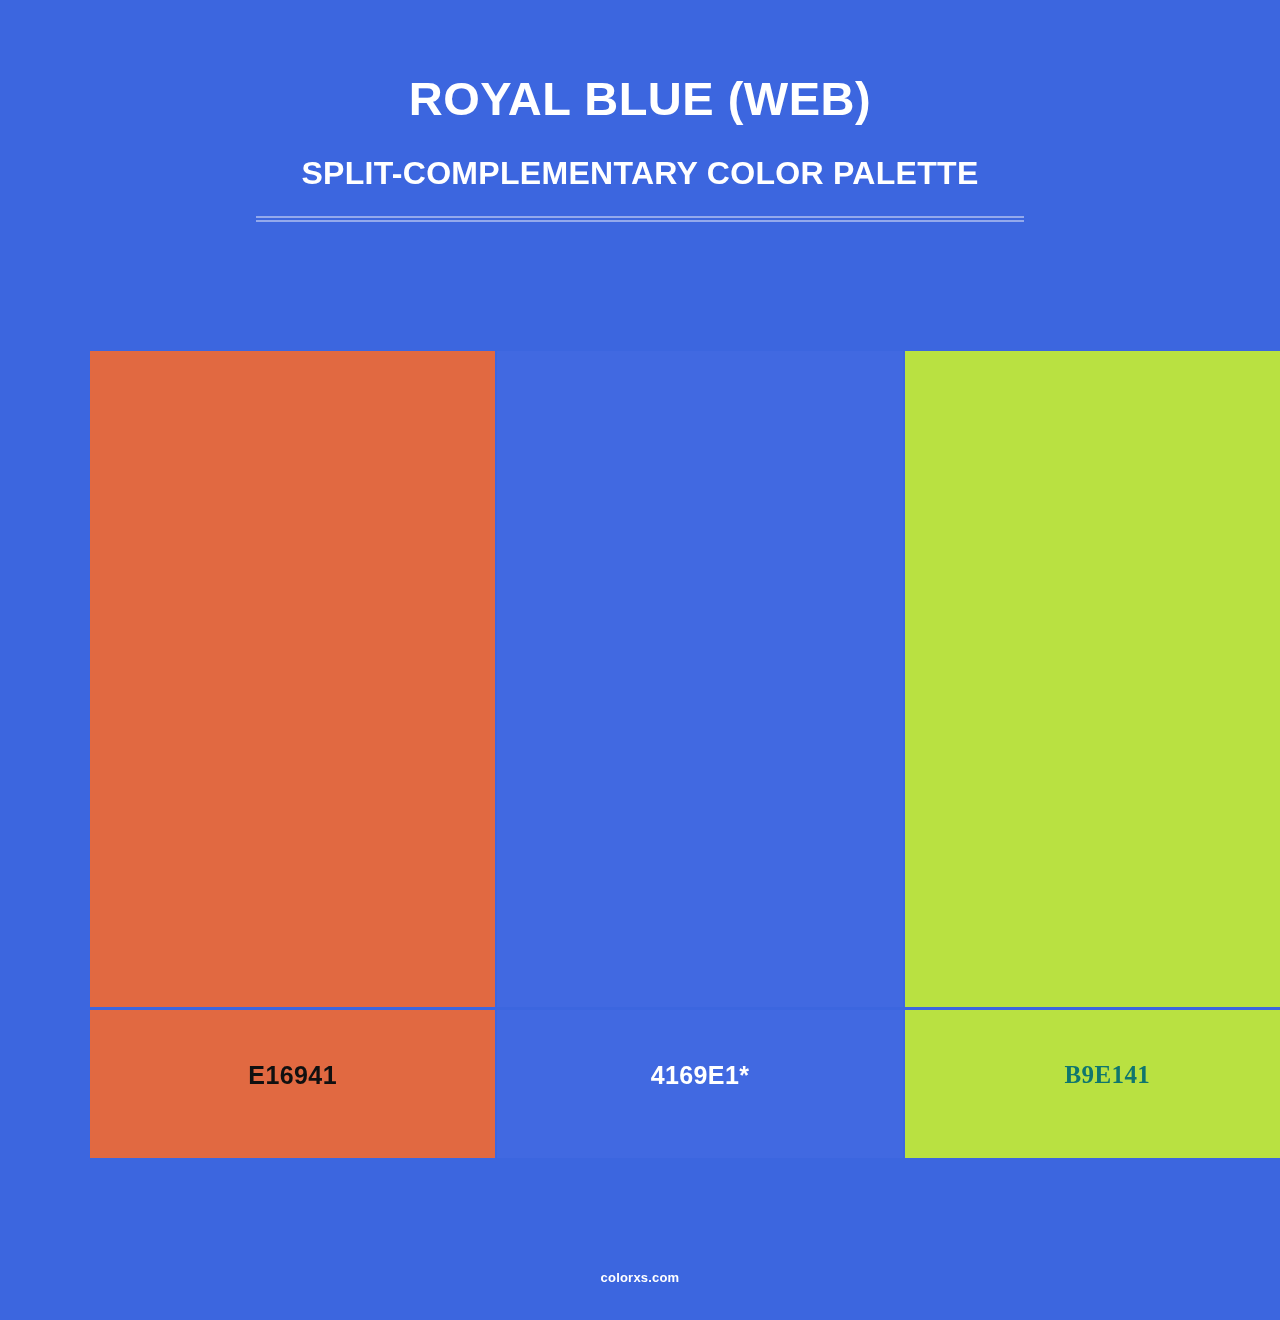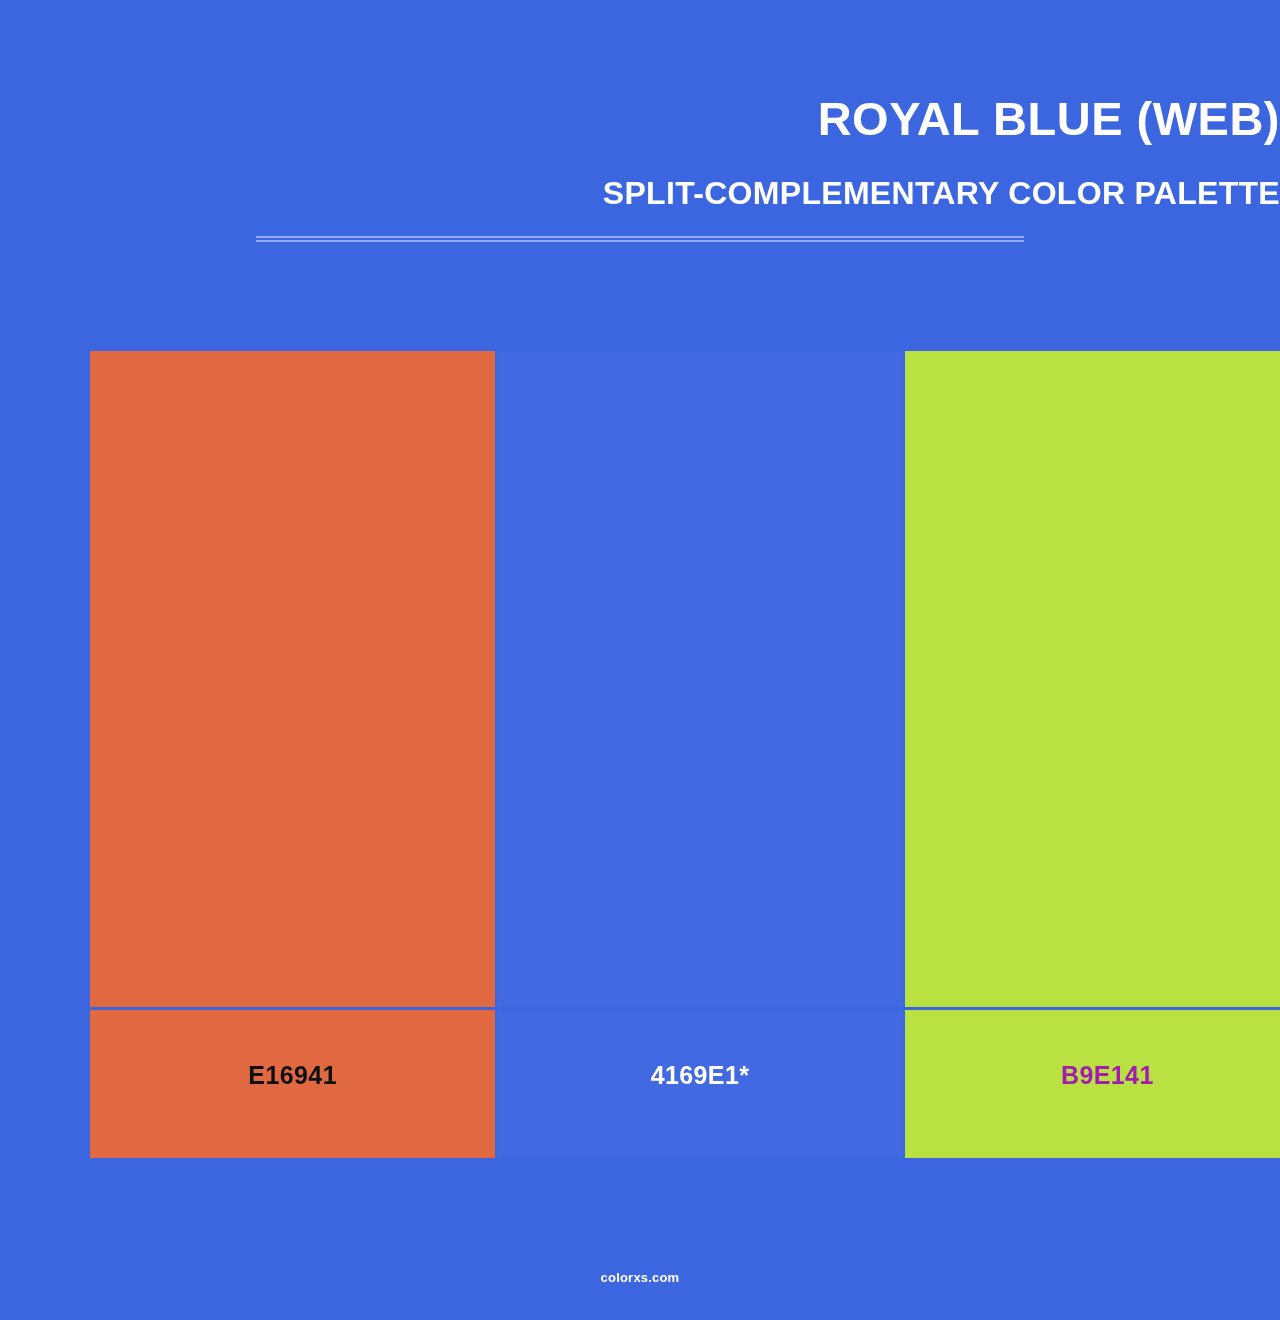--- a/index.html
+++ b/index.html
@@ -11,22 +11,22 @@
 
   body {
     background: #3c66df;
     font-family: "Liberation Sans", "DejaVu Sans", sans-serif;
     position: relative;
     overflow: hidden;
   }
 
   
   .header {
-    padding-top: 92px;
-    text-align: right;
+    padding-top: 72px;
+    text-align: center;
     border-radius: 31px;
   }
 
   .page-title {
     font-size: 47px;
     font-weight: bold;
     color: #ffffff;
     letter-spacing: 0.5px;
     line-height: 1.15;
     text-transform: uppercase;
@@ -128,21 +128,21 @@
   </div>
 
   <div class="label-row">
     <div class="label-cell" style="background-color: rgb(225, 105, 65);">
       <span class="hex-label" style="color: rgb(16, 16, 16);">E16941</span>
     </div>
     <div class="label-cell" style="background-color: rgb(65, 105, 225);">
       <span class="hex-label" style="color: rgb(255, 255, 255); text-align: right;">4169E1*</span>
     </div>
     <div class="label-cell" style="background-color: rgb(185, 225, 65);">
-      <span class="hex-label" style="color: #a21caf;">B9E141</span>
+      <span class="hex-label" style="color: #0f766e; font-family: Liberation Serif, serif;">B9E141</span>
     </div>
   </div>
 
 </div>
 
 <div class="footer">
   <span class="watermark">colorxs.com</span>
 </div>
 
 </body></html>

